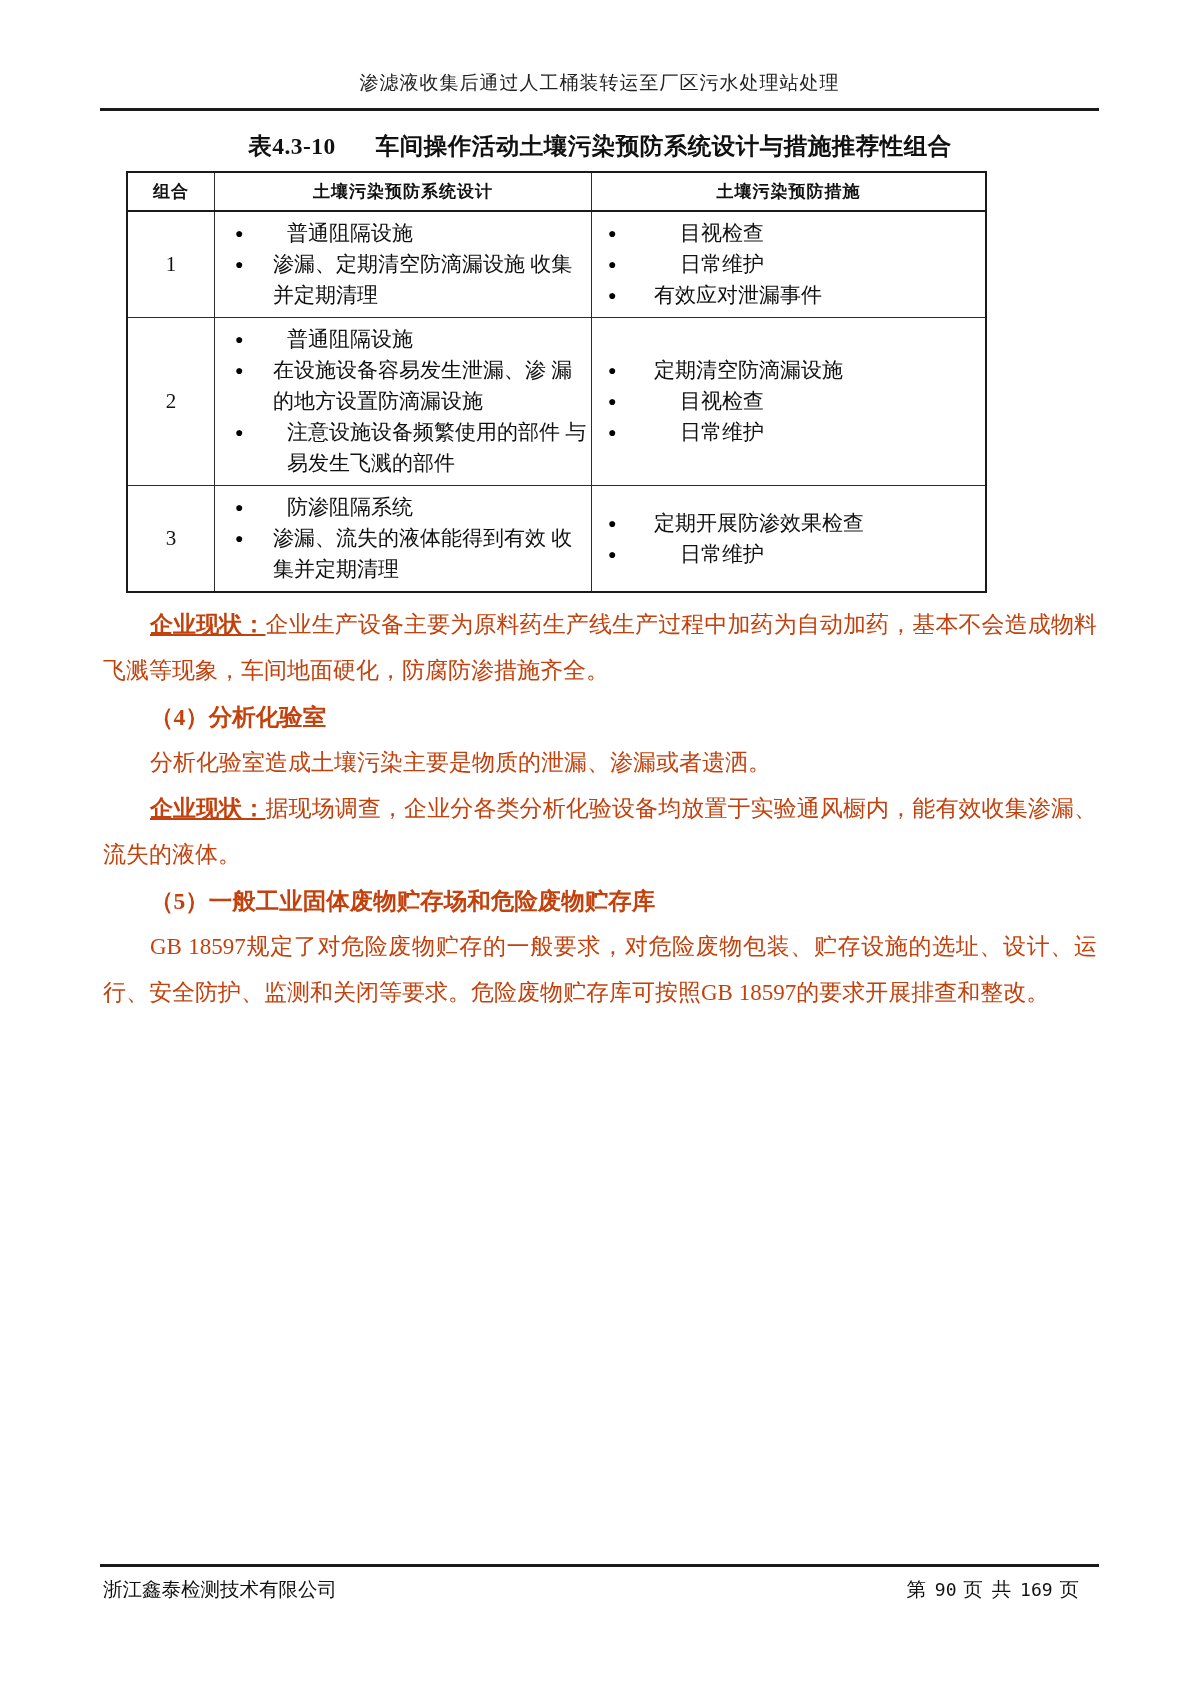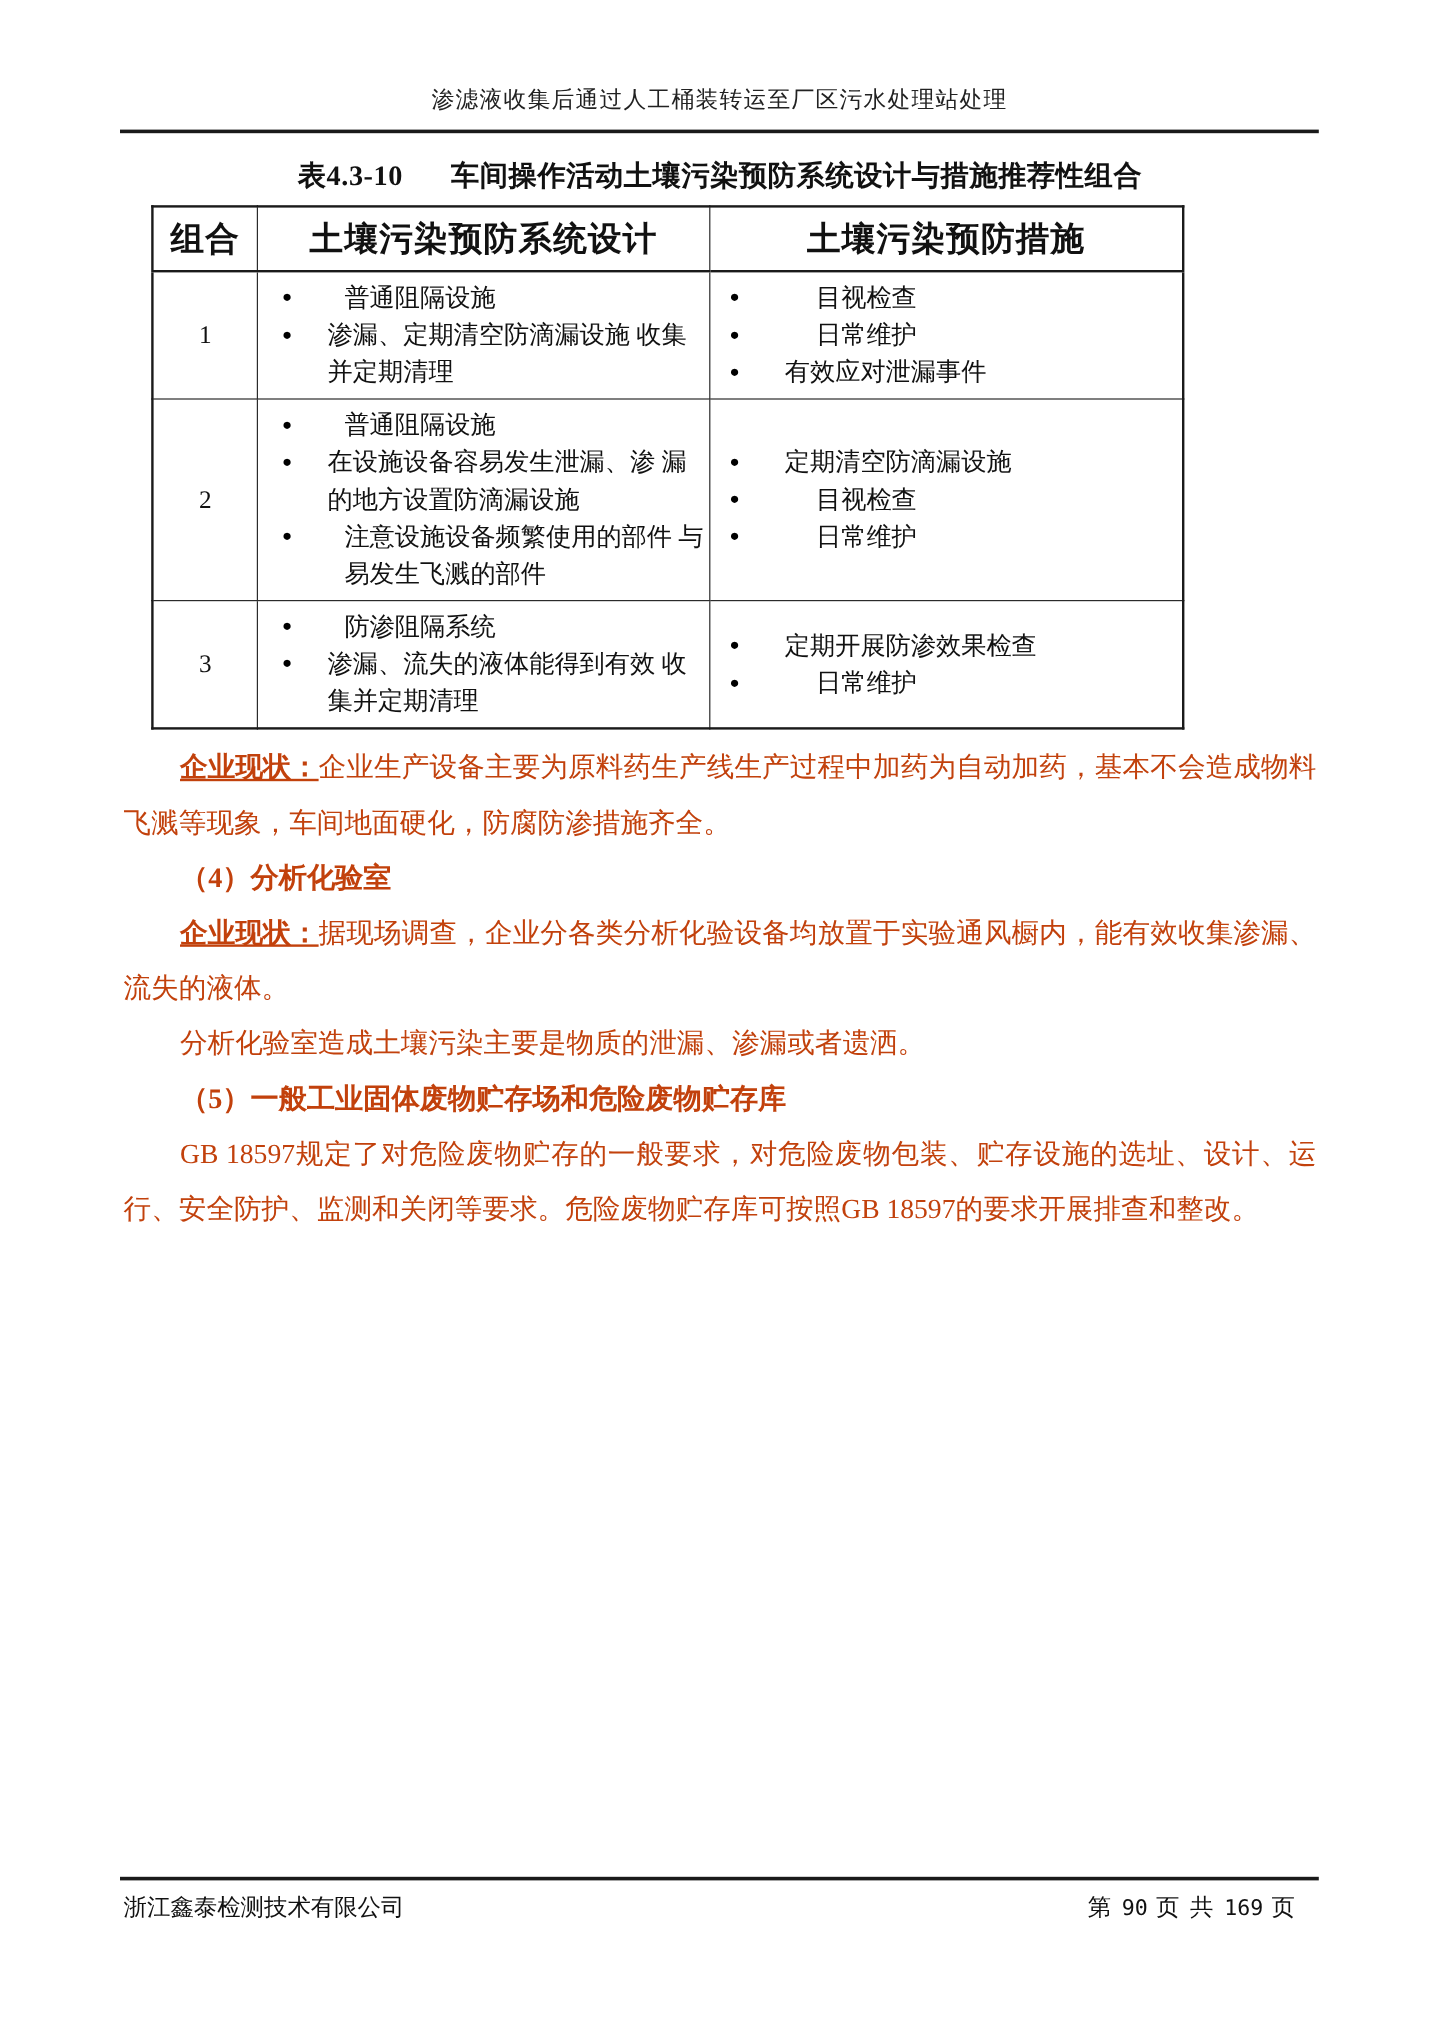--- a/index.html
+++ b/index.html
@@ -47,21 +47,21 @@
     border-collapse: collapse;
     table-layout: fixed;
     margin-left: 23px;
     width: 839px;
     border: 2.5px solid #1a1a1a;
   }
   table.rec th, table.rec td {
     border: 1.5px solid #2b2b2b;
   }
   table.rec th {
-    font-size: 28px;
+    font-size: 17px;
     font-weight: bold;
     padding: 7px 4px;
     border-bottom: 2px solid #1a1a1a;
     letter-spacing: 1px;
   }
   table.rec td {
     font-size: 21px;
     vertical-align: middle;
     padding: 6px 4px;
   }
@@ -193,23 +193,23 @@
           </td>
         </tr>
       </tbody>
     </table>
 
     <div class="body-text">
       <p class="para"><span class="label-bu">企业现状：</span><span>企业生产设备主要为原料药生产线生产过程中加药为自动加药，基本不会造成物料飞溅等现象，车间地面硬化，防腐防渗措施齐全。</span></p>
 
       <p class="heading">（4）分析化验室</p>
 
+      <p class="para">分析化验室造成土壤污染主要是物质的泄漏、渗漏或者遗洒。</p>
+
       <p class="para"><span class="label-bu">企业现状：</span><span>据现场调查，企业分各类分析化验设备均放置于实验通风橱内，能有效收集渗漏、流失的液体。</span></p>
-
-      <p class="para">分析化验室造成土壤污染主要是物质的泄漏、渗漏或者遗洒。</p>
 
       <p class="heading">（5）一般工业固体废物贮存场和危险废物贮存库</p>
 
 
       <p class="para">GB 18597规定了对危险废物贮存的一般要求，对危险废物包装、贮存设施的选址、设计、运行、安全防护、监测和关闭等要求。危险废物贮存库可按照GB 18597的要求开展排查和整改。</p>
 
 
     </div>
 
   </div>

